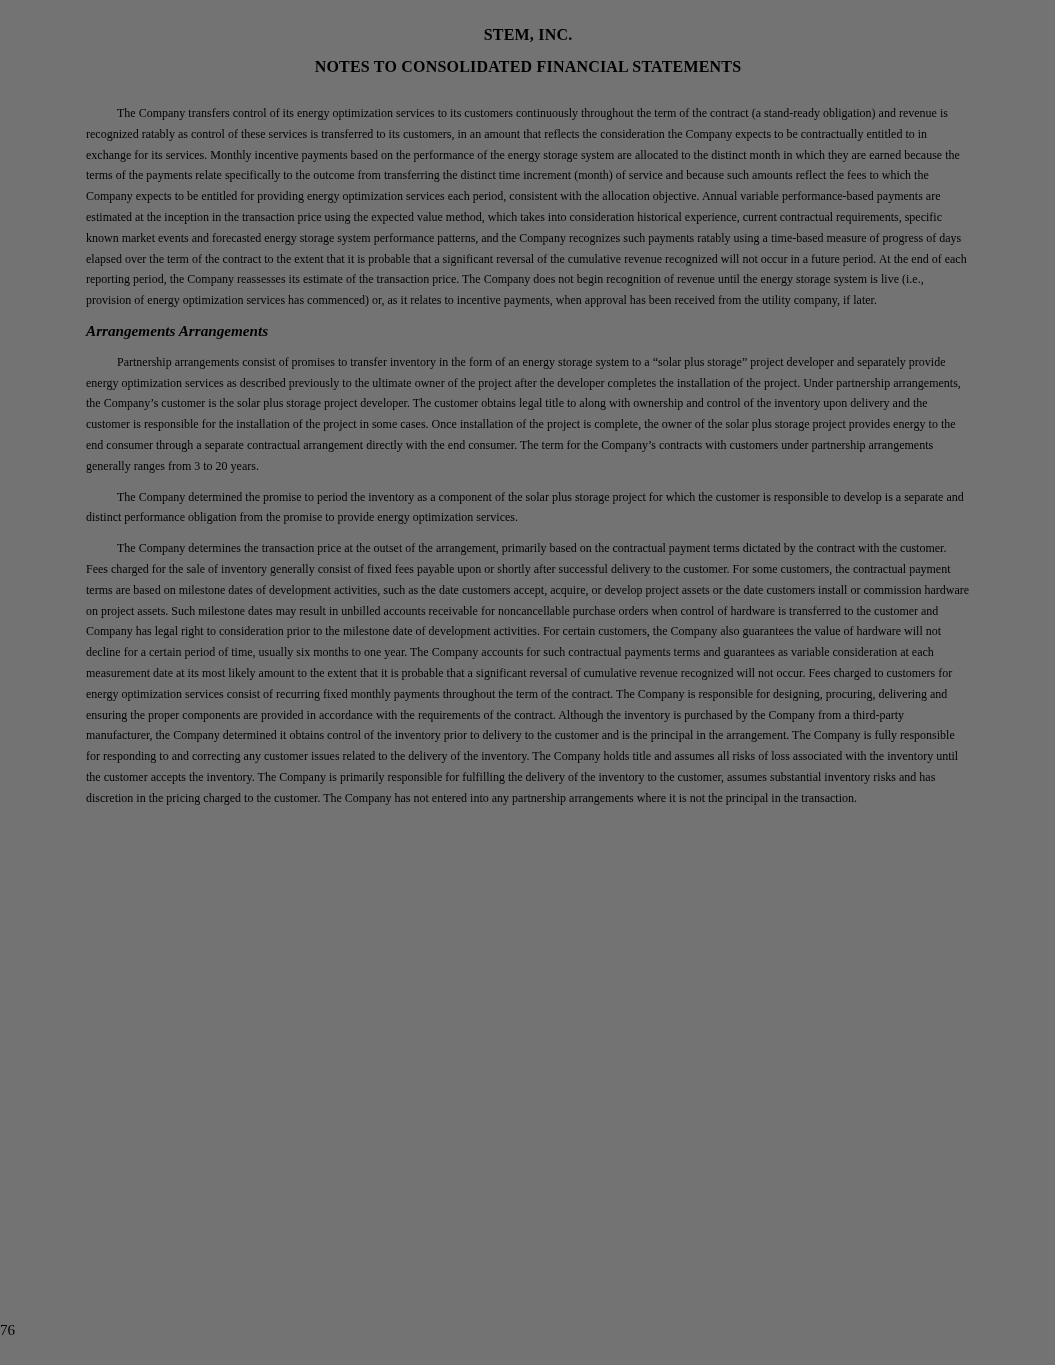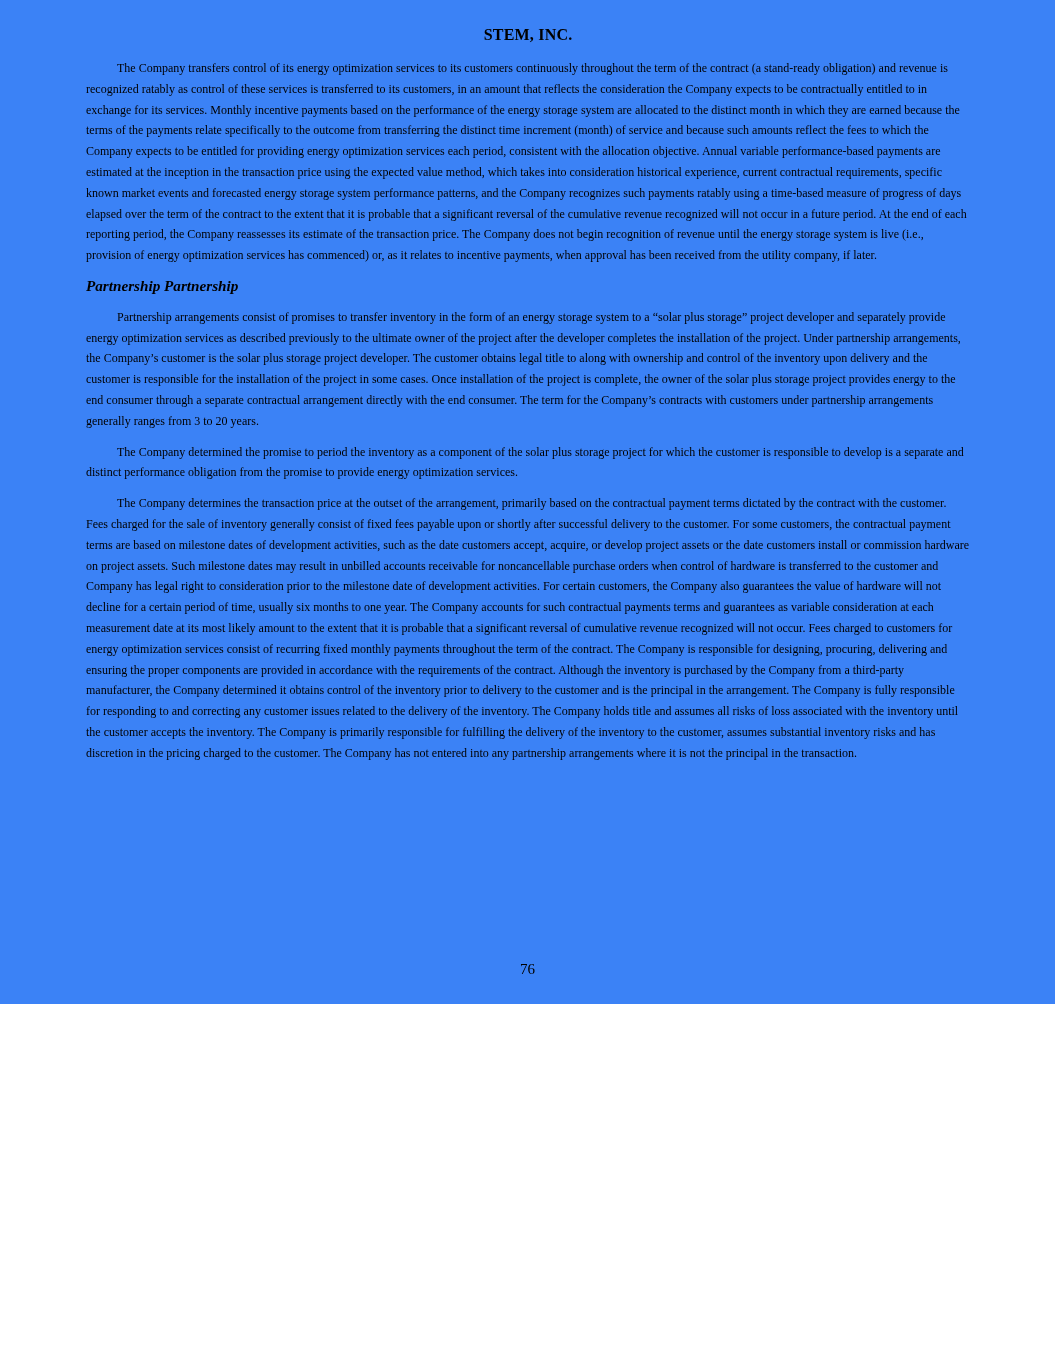--- a/index.html
+++ b/index.html
@@ -3,23 +3,23 @@
 <meta charset="utf-8">
 <style>
   html, body {
     margin: 0;
     padding: 0;
     background: #ffffff;
   }
   .page {
     position: relative;
     width: 1055px;
-    height: 1004px;
+    height: 1365px;
     box-sizing: border-box;
-    background: #3b82f6;
+    background: #737373;
     color: #000000;
     font-family: "Liberation Serif", "DejaVu Serif", serif;
     padding: 26px 85px 0 86px;
     overflow: hidden;
   }
   .doc-title {
     font-size: 16px;
     font-weight: bold;
     text-align: center;
     margin: 0 0 14px 0;
@@ -44,37 +44,38 @@
     line-height: 20.8px;
     font-weight: bold;
     font-style: italic;
     margin: 5px 0 10px 0;
   }
   .page-number {
     position: absolute;
     left: 0;
     right: 0;
     bottom: 26px;
-    text-align: center;
+    text-align: left;
     font-size: 15px;
   }
 </style>
 </head>
 <body>
 
 <div class="page">
 
   <header>
     <h1 class="doc-title">STEM, INC.</h1>
+    <h2 class="doc-subtitle">NOTES TO CONSOLIDATED FINANCIAL STATEMENTS</h2>
   </header>
 
   <main>
     <p class="para">The Company transfers control of its energy optimization services to its customers continuously throughout the term of the contract (a stand-ready obligation) and revenue is recognized ratably as control of these services is transferred to its customers, in an amount that reflects the consideration the Company expects to be contractually entitled to in exchange for its services. Monthly incentive payments based on the performance of the energy storage system are allocated to the distinct month in which they are earned because the terms of the payments relate specifically to the outcome from transferring the distinct time increment (month) of service and because such amounts reflect the fees to which the Company expects to be entitled for providing energy optimization services each period, consistent with the allocation objective. Annual variable performance-based payments are estimated at the inception in the transaction price using the expected value method, which takes into consideration historical experience, current contractual requirements, specific known market events and forecasted energy storage system performance patterns, and the Company recognizes such payments ratably using a time-based measure of progress of days elapsed over the term of the contract to the extent that it is probable that a significant reversal of the cumulative revenue recognized will not occur in a future period. At the end of each reporting period, the Company reassesses its estimate of the transaction price. The Company does not begin recognition of revenue until the energy storage system is live (i.e., provision of energy optimization services has commenced) or, as it relates to incentive payments, when approval has been received from the utility company, if later.</p>
 
-    <h3 class="section-heading">Partnership Partnership</h3>
+    <h3 class="section-heading">Arrangements Arrangements</h3>
 
     <p class="para">Partnership arrangements consist of promises to transfer inventory in the form of an energy storage system to a “solar plus storage” project developer and separately provide energy optimization services as described previously to the ultimate owner of the project after the developer completes the installation of the project. Under partnership arrangements, the Company’s customer is the solar plus storage project developer. The customer obtains legal title to along with ownership and control of the inventory upon delivery and the customer is responsible for the installation of the project in some cases. Once installation of the project is complete, the owner of the solar plus storage project provides energy to the end consumer through a separate contractual arrangement directly with the end consumer. The term for the Company’s contracts with customers under partnership arrangements generally ranges from 3 to 20 years.</p>
 
     <p class="para">The Company determined the promise to period the inventory as a component of the solar plus storage project for which the customer is responsible to develop is a separate and distinct performance obligation from the promise to provide energy optimization services.</p>
 
     <p class="para">The Company determines the transaction price at the outset of the arrangement, primarily based on the contractual payment terms dictated by the contract with the customer. Fees charged for the sale of inventory generally consist of fixed fees payable upon or shortly after successful delivery to the customer. For some customers, the contractual payment terms are based on milestone dates of development activities, such as the date customers accept, acquire, or develop project assets or the date customers install or commission hardware on project assets. Such milestone dates may result in unbilled accounts receivable for noncancellable purchase orders when control of hardware is transferred to the customer and Company has legal right to consideration prior to the milestone date of development activities. For certain customers, the Company also guarantees the value of hardware will not decline for a certain period of time, usually six months to one year. The Company accounts for such contractual payments terms and guarantees as variable consideration at each measurement date at its most likely amount to the extent that it is probable that a significant reversal of cumulative revenue recognized will not occur. Fees charged to customers for energy optimization services consist of recurring fixed monthly payments throughout the term of the contract. The Company is responsible for designing, procuring, delivering and ensuring the proper components are provided in accordance with the requirements of the contract. Although the inventory is purchased by the Company from a third-party manufacturer, the Company determined it obtains control of the inventory prior to delivery to the customer and is the principal in the arrangement. The Company is fully responsible for responding to and correcting any customer issues related to the delivery of the inventory. The Company holds title and assumes all risks of loss associated with the inventory until the customer accepts the inventory. The Company is primarily responsible for fulfilling the delivery of the inventory to the customer, assumes substantial inventory risks and has discretion in the pricing charged to the customer. The Company has not entered into any partnership arrangements where it is not the principal in the transaction.</p>
   </main>
 
   <footer>
     <div class="page-number">76</div>

